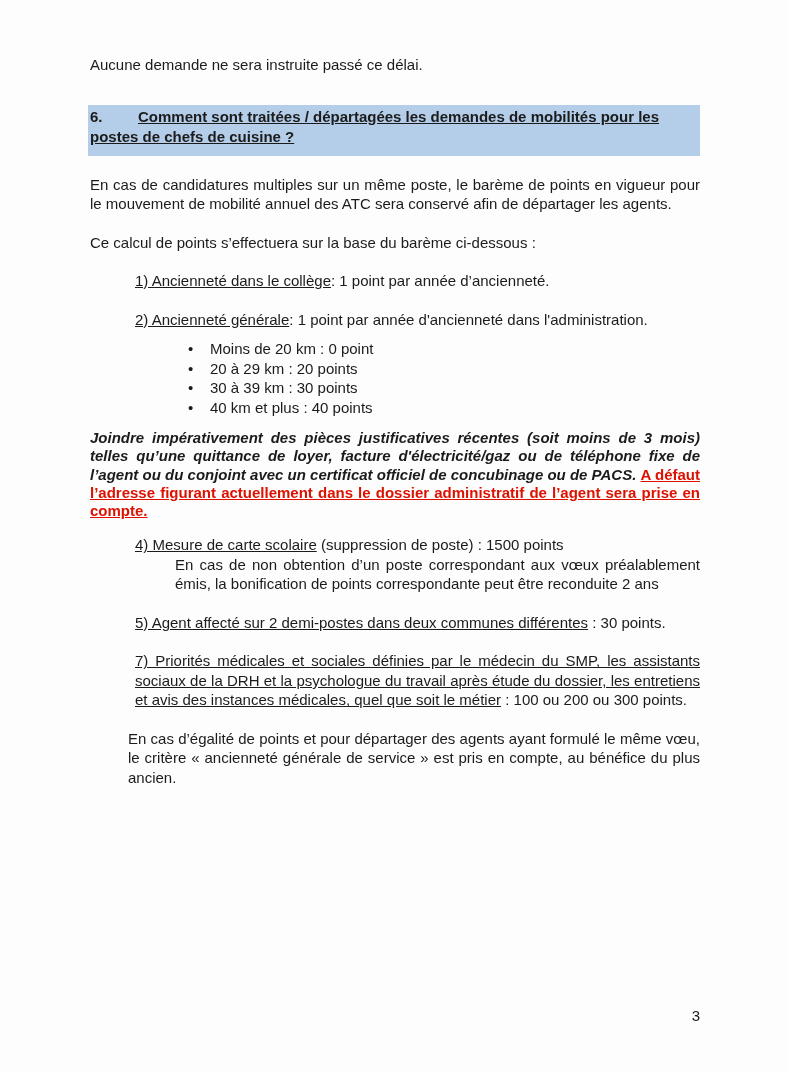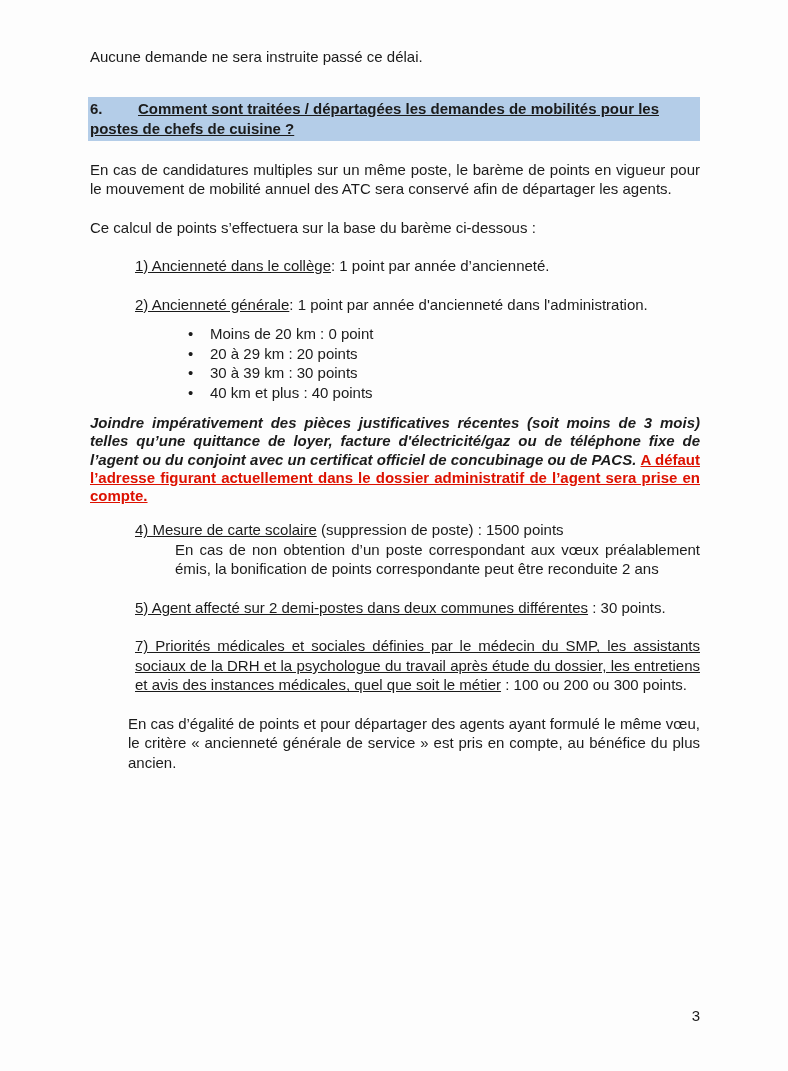--- a/index.html
+++ b/index.html
@@ -9,33 +9,33 @@
     margin:0 auto;
     background:#fdfdfd;
     font-family:"Liberation Sans", sans-serif;
     font-size:15px;
     line-height:19.5px;
     color:#1b1b1b;
     overflow:hidden;
   }
   .content {
     position:absolute;
-    left:90px; top:0;
+    left:90px; top:8px;
     width:610px;
     padding-top:47px;
   }
   p { margin:0 0 19px 0; text-align:justify; }
   .u { text-decoration:underline; }
 
   .heading {
     background:var(--highlight, #b4cde8);
     font-weight:bold;
     line-height:20px;
     margin:30px 0 19px -2px;
-    padding:2px 2px 2px 2px;
+    padding:2px 2px 9px 2px;
     text-align:left;
   }
   .heading .num {
     display:inline-block;
     width:48px;
     text-decoration:none;
   }
 
   .item { margin-left:45px; }
   .item .note { display:block;margin-left:40px; }

